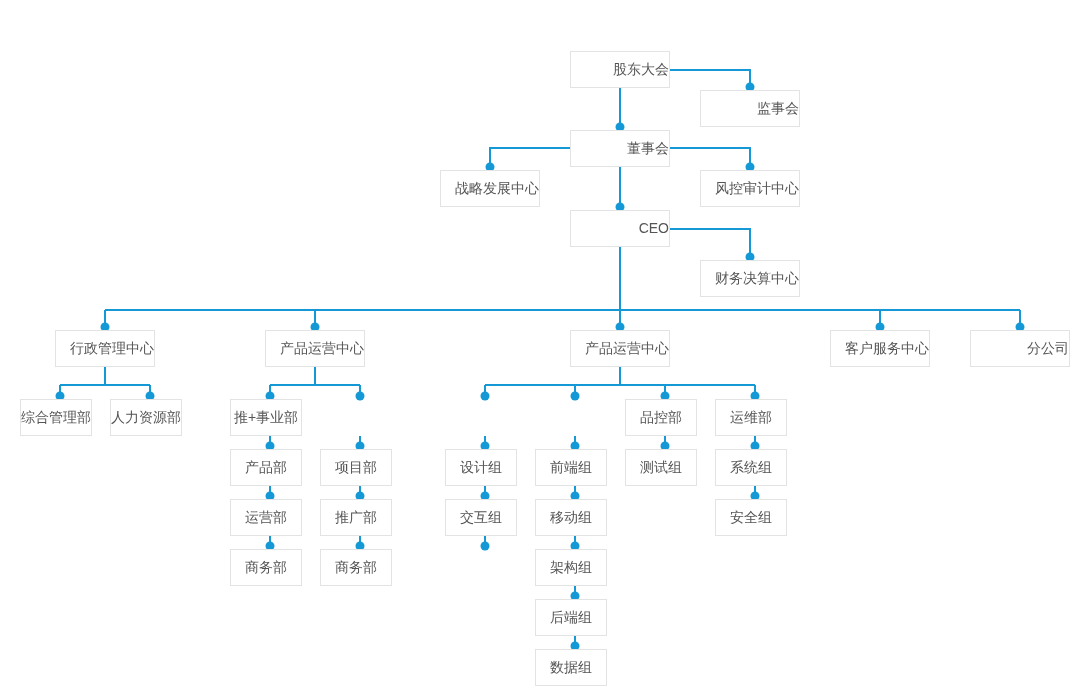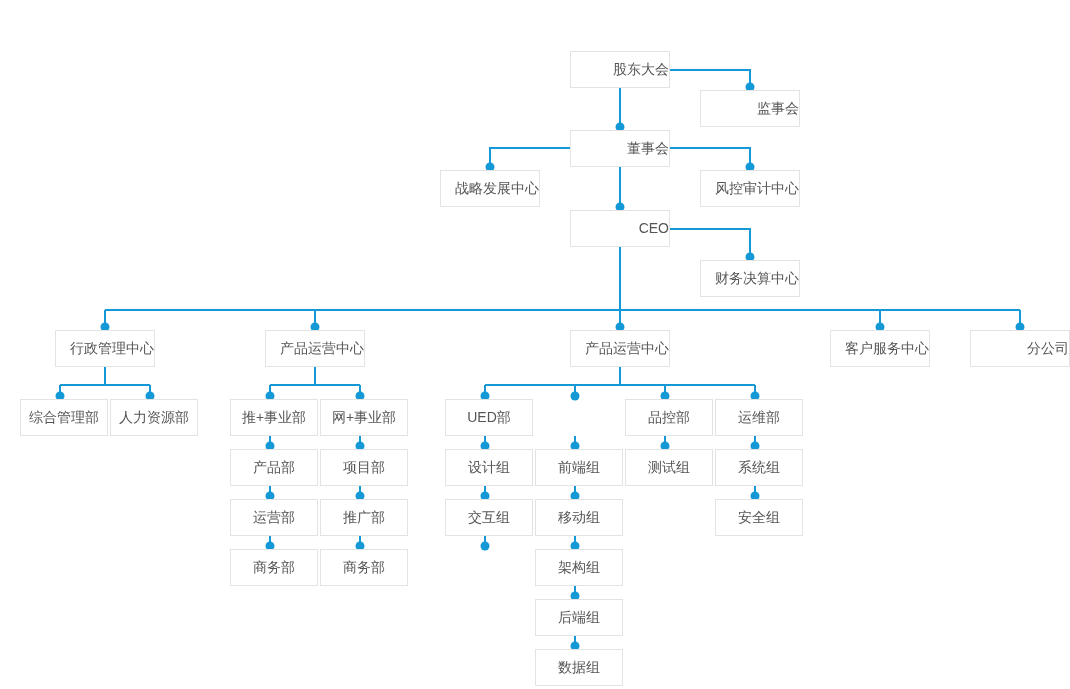--- a/index.html
+++ b/index.html
@@ -28,21 +28,21 @@
     border: 1px solid var(--box-border);
     background: var(--box-bg);
     color: var(--text);
     font-size: 14px;
     line-height: 35px;
     text-align: center;
     white-space: nowrap;
     overflow: hidden;
   }
   .w100 { width: 100px; text-align: right; }
-  .w80 { width: 88px; }
+  .w80 { width: 72px; }
 </style>
 </head>
 <body>
 
 <div class="canvas">
 
   <svg class="links" width="1070" height="689" viewBox="0 0 1070 689">
     <path d="
       M620 88 V130
       M670 70 H750 V90
@@ -109,28 +109,26 @@
   <div class="node w100" style="left:570px;top:210px">CEO</div>
   <div class="node w100" style="left:700px;top:260px">财务决算中心</div>
   <div class="node w100" style="left:265px;top:330px">产品运营中心</div>
   <div class="node w100" style="left:55px;top:330px">行政管理中心</div>
   <div class="node w100" style="left:570px;top:330px">产品运营中心</div>
   <div class="node w100" style="left:830px;top:330px">客户服务中心</div>
   <div class="node w100" style="left:970px;top:330px">分公司</div>
   <div class="node w80" style="left:20px;top:399px">综合管理部</div>
   <div class="node w80" style="left:110px;top:399px">人力资源部</div>
   <div class="node w80" style="left:230px;top:399px">推+事业部</div>
-  <div class="node w80" style="left:320px;top:399px">网+事业部</div>
   <div class="node w80" style="left:230px;top:449px">产品部</div>
   <div class="node w80" style="left:320px;top:449px">项目部</div>
   <div class="node w80" style="left:230px;top:499px">运营部</div>
   <div class="node w80" style="left:320px;top:499px">推广部</div>
   <div class="node w80" style="left:230px;top:549px">商务部</div>
   <div class="node w80" style="left:320px;top:549px">商务部</div>
-  <div class="node w80" style="left:445px;top:399px">UED部</div>
   <div class="node w80" style="left:625px;top:399px">品控部</div>
   <div class="node w80" style="left:715px;top:399px">运维部</div>
   <div class="node w80" style="left:445px;top:449px">设计组</div>
   <div class="node w80" style="left:535px;top:449px">前端组</div>
   <div class="node w80" style="left:625px;top:449px">测试组</div>
   <div class="node w80" style="left:715px;top:449px">系统组</div>
   <div class="node w80" style="left:445px;top:499px">交互组</div>
   <div class="node w80" style="left:535px;top:499px">移动组</div>
   <div class="node w80" style="left:715px;top:499px">安全组</div>
   <div class="node w80" style="left:535px;top:549px">架构组</div>

